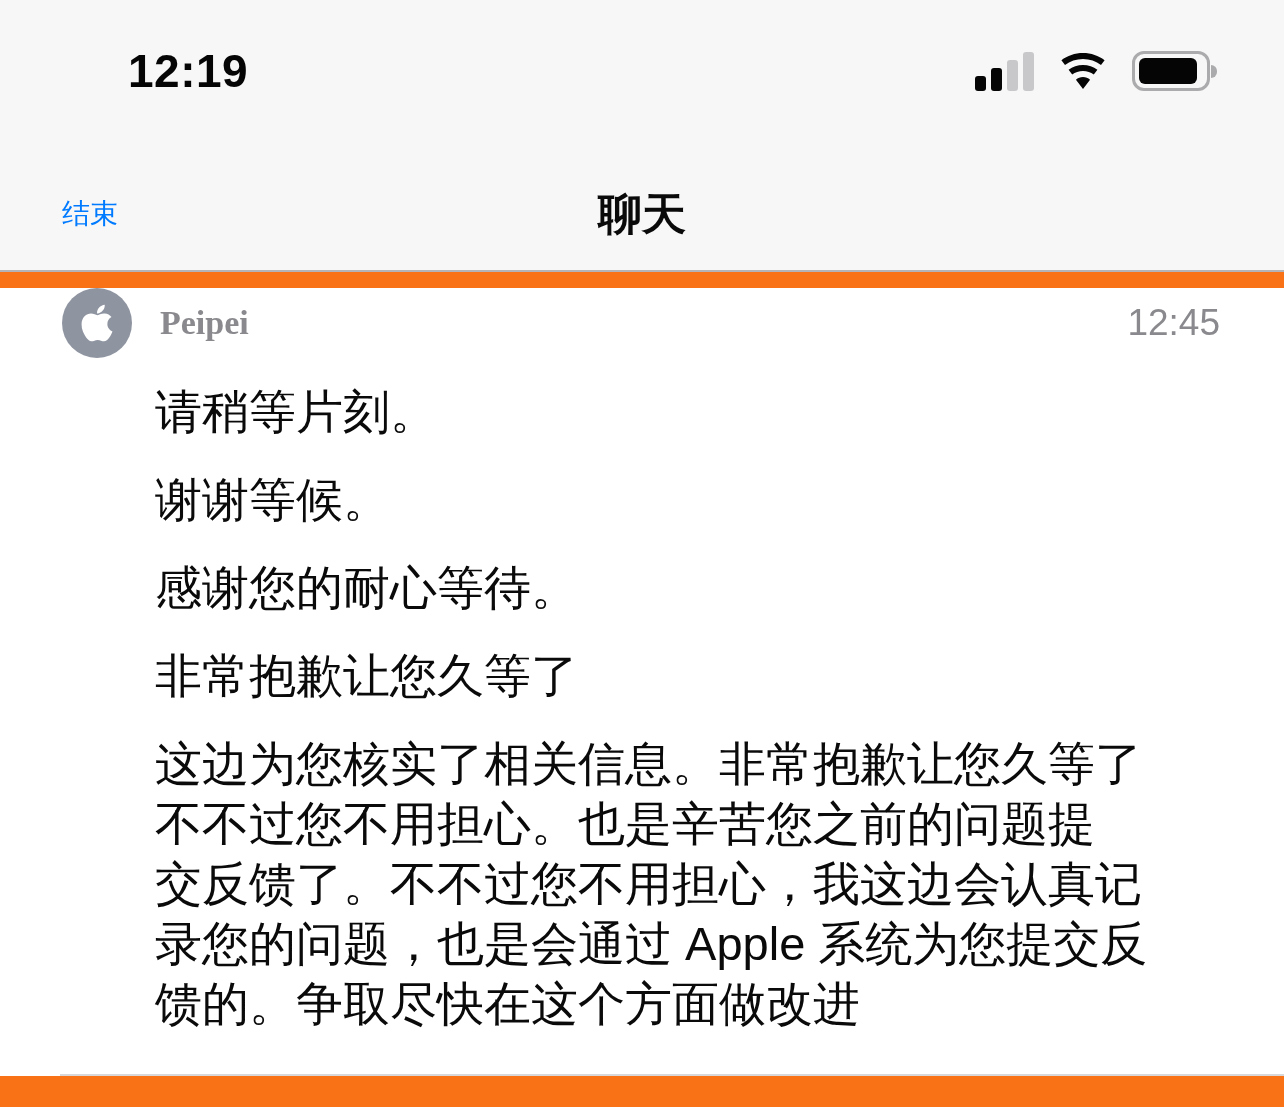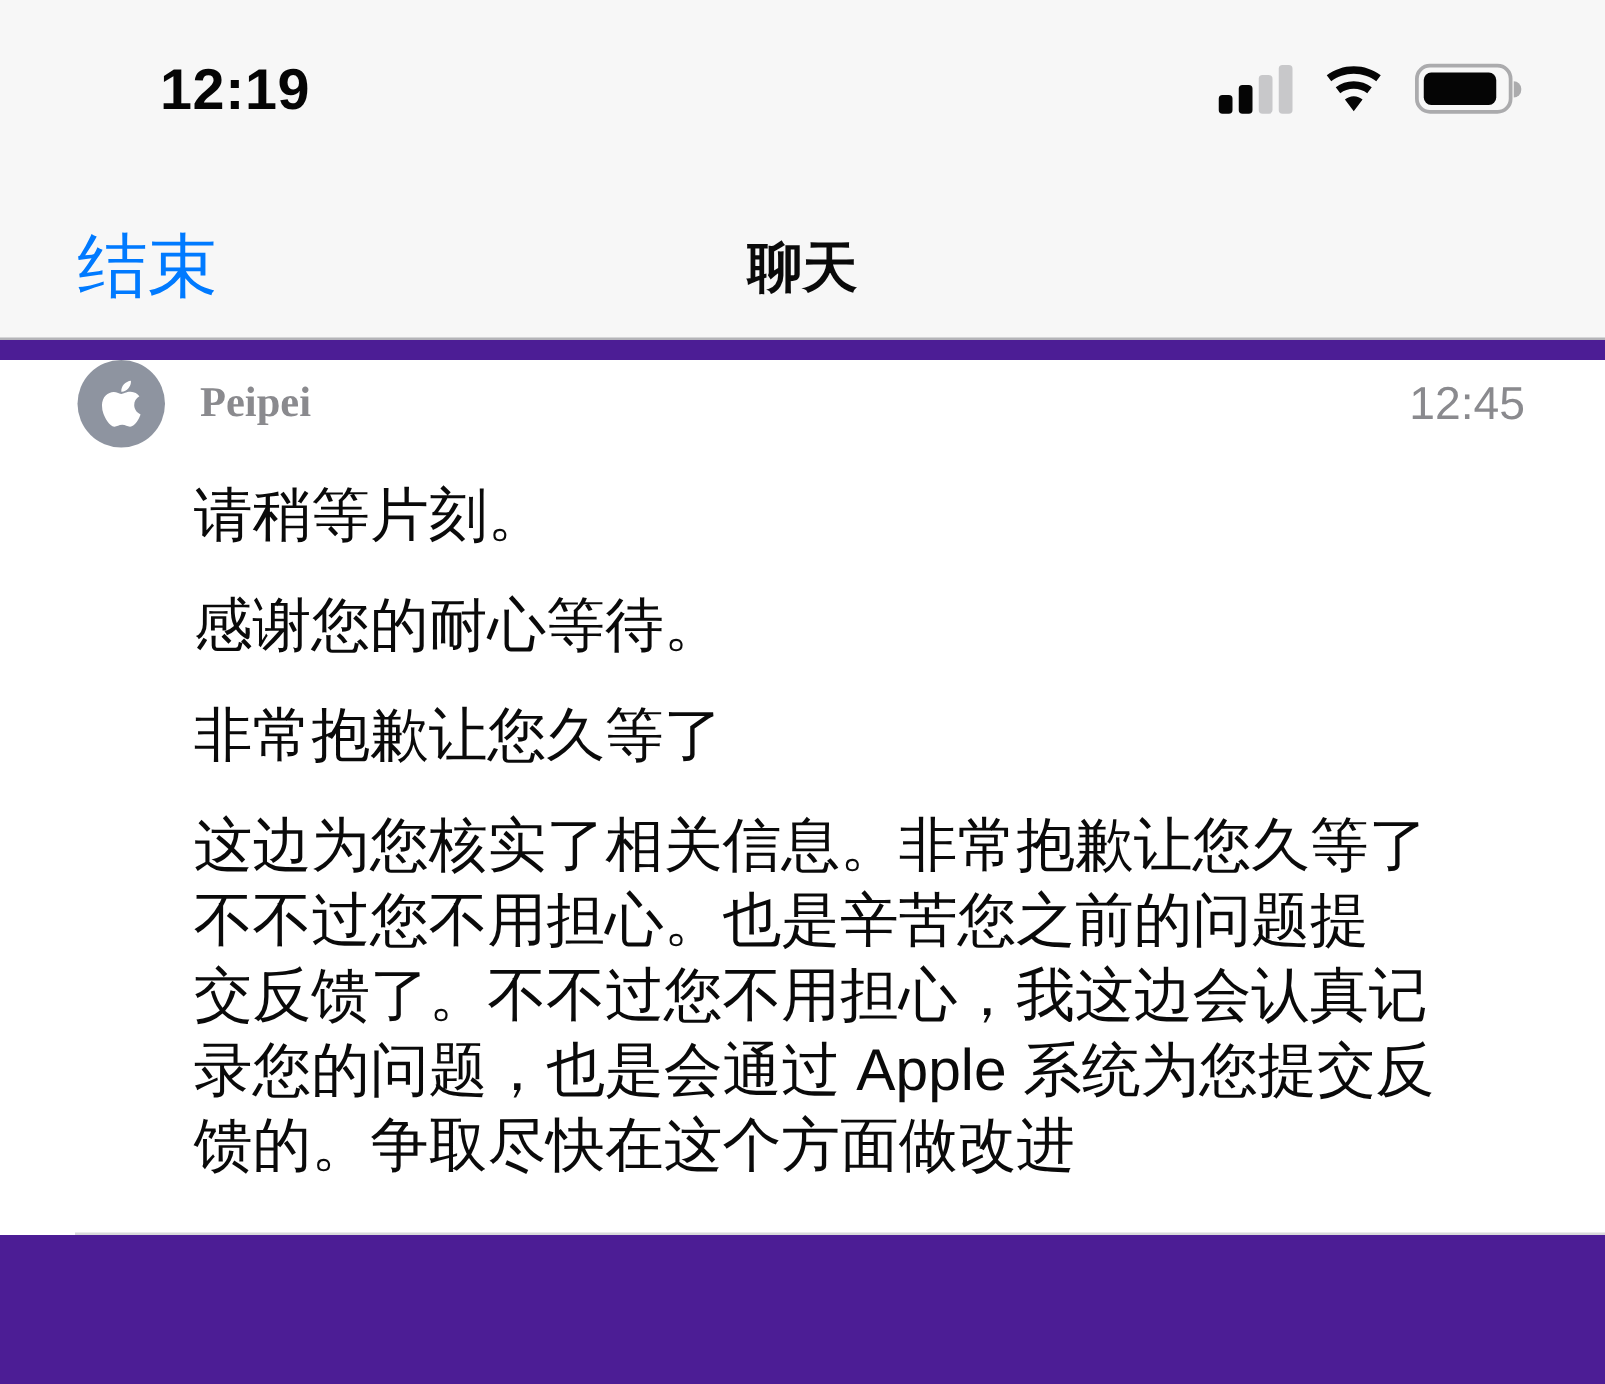--- a/index.html
+++ b/index.html
@@ -5,21 +5,21 @@
   * { margin: 0; padding: 0; box-sizing: border-box; }
   html, body { width: 1284px; background: #fff; }
   body {
     font-family: "Liberation Sans", "DejaVu Sans", sans-serif;
     -webkit-font-smoothing: antialiased;
   }
   .screen {
     position: relative;
     width: 1284px;
     height: 1107px;
-    background: #4c1d95;
+    background: #f97316;
     overflow: hidden;
   }
 
   
   .header {
     position: relative;
     height: 272px;
     background: #f7f7f7;
     border-bottom: 2px solid #b4b4b8;
   }
@@ -85,21 +85,21 @@
     display: flex;
     align-items: center;
     justify-content: center;
   }
   .end-btn {
     position: absolute;
     left: 62px;
     background: none;
     border: none;
     font-family: inherit;
-    font-size: 56px;
+    font-size: 28px;
     color: #007aff;
     cursor: pointer;
     padding: 0;
   }
   .nav-title {
     font-size: 44px;
     font-weight: 600;
     color: #0a0a0a;
   }
 
@@ -187,20 +187,21 @@
         <svg width="32" height="42" viewBox="0 0 384 512" aria-hidden="true">
           <path fill="#ffffff" d="M318.7 268.7c-.2-36.7 16.4-64.4 50-84.8-18.8-26.9-47.2-41.7-84.7-44.6-35.5-2.8-74.3 20.7-88.5 20.7-15 0-49.4-19.7-76.4-19.7C63.3 141.2 4 184.8 4 273.5q0 39.3 14.4 81.2c12.8 36.7 59 126.7 107.2 125.2 25.2-.6 43-17.9 75.8-17.9 31.8 0 48.3 17.9 76.4 17.9 48.6-.7 90.4-82.5 102.6-119.3-65.2-30.7-61.7-90-61.7-91.9zm-56.6-164.2c27.3-32.4 24.8-61.9 24-72.5-24.1 1.4-52 16.4-67.9 34.9-17.5 19.8-27.8 44.3-25.6 71.9 26.1 2 49.9-11.4 69.5-34.3z"></path>
         </svg>
       </span>
       <span class="sender">Peipei</span>
       <span class="time">12:45</span>
     </div>
 
     <div class="messages">
       <div class="msg">请稍等片刻。</div>
+      <div class="msg">谢谢等候。</div>
       <div class="msg">感谢您的耐心等待。</div>
       <div class="msg">非常抱歉让您久等了</div>
       <div class="msg">
         <div>这边为您核实了相关信息。非常抱歉让您久等了</div>
         <div>不不过您不用担心。也是辛苦您之前的问题提</div>
         <div>交反馈了。不不过您不用担心，我这边会认真记</div>
         <div>录您的问题，也是会通过 Apple 系统为您提交反</div>
         <div>馈的。争取尽快在这个方面做改进</div>
       </div>
     </div>

